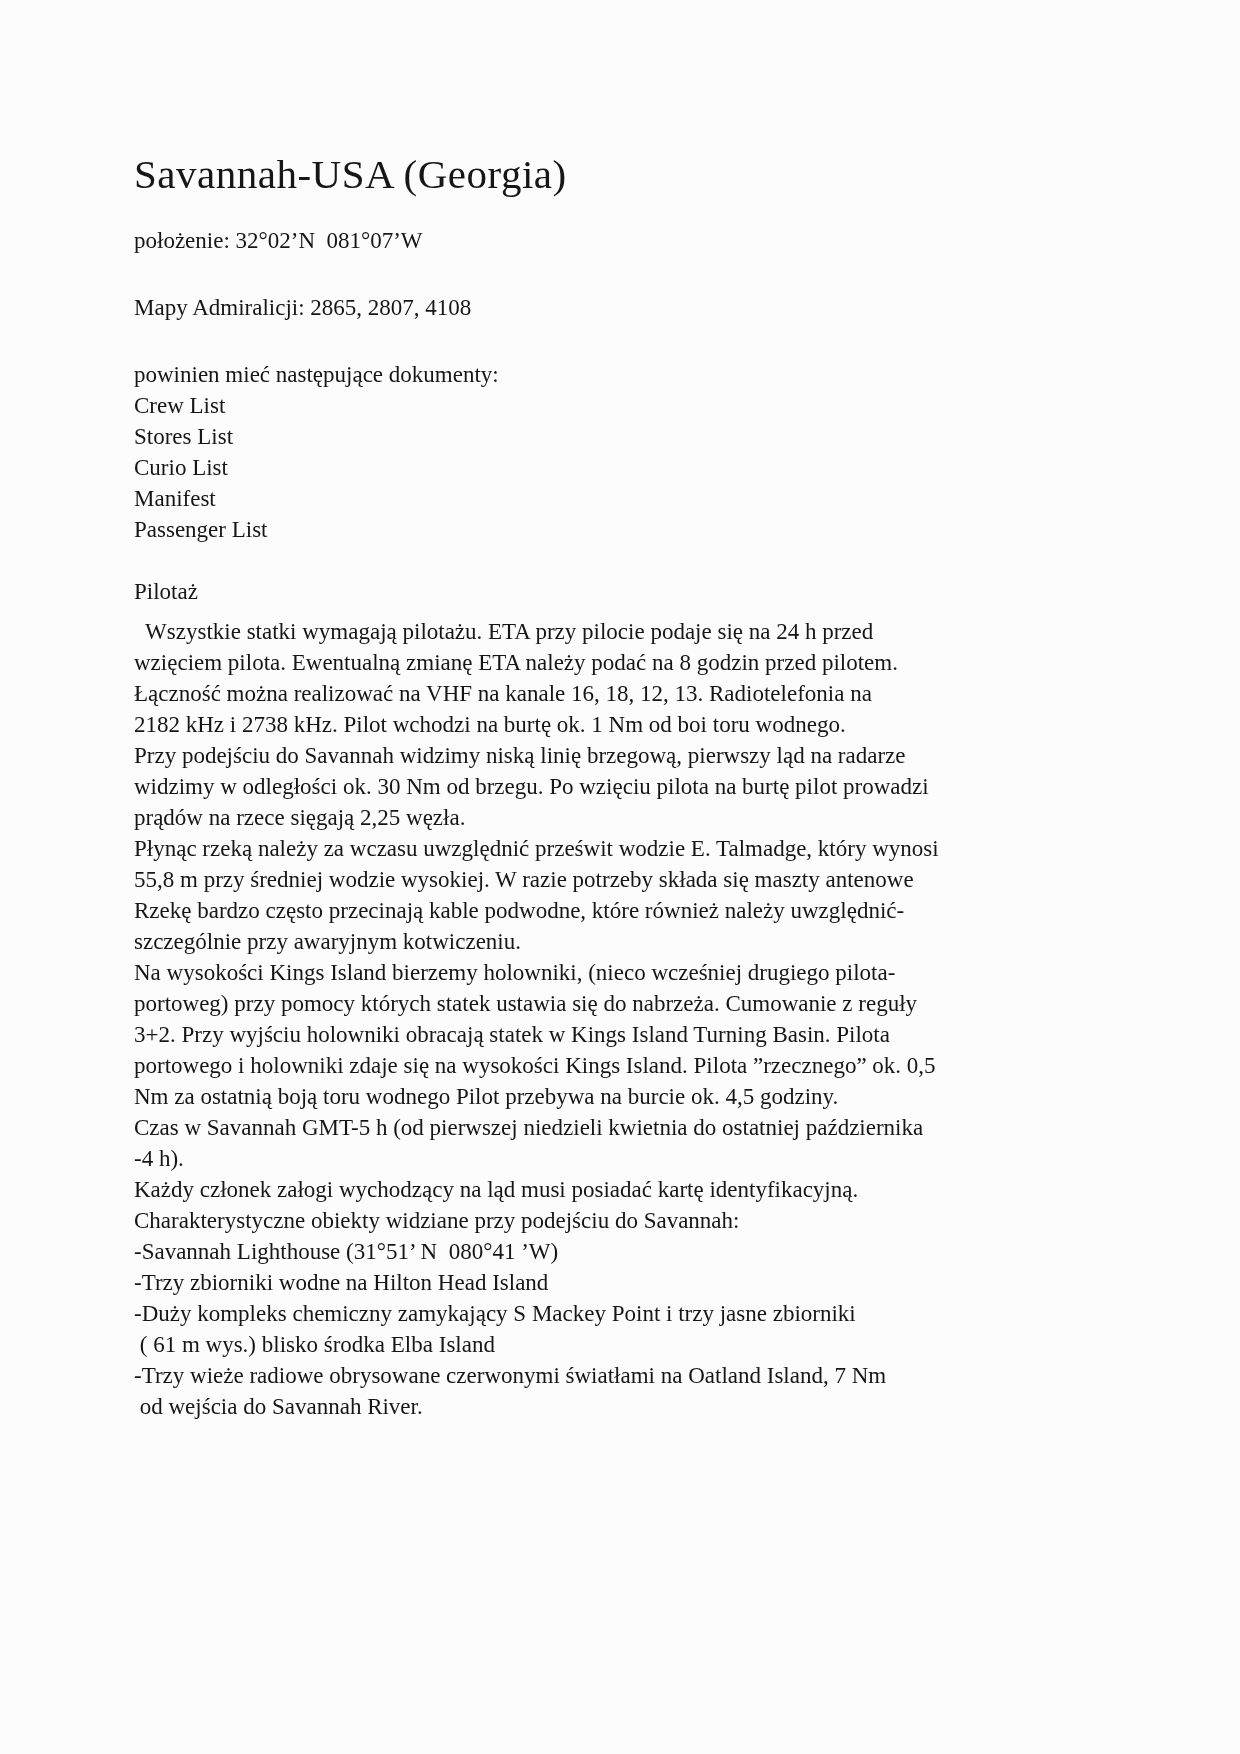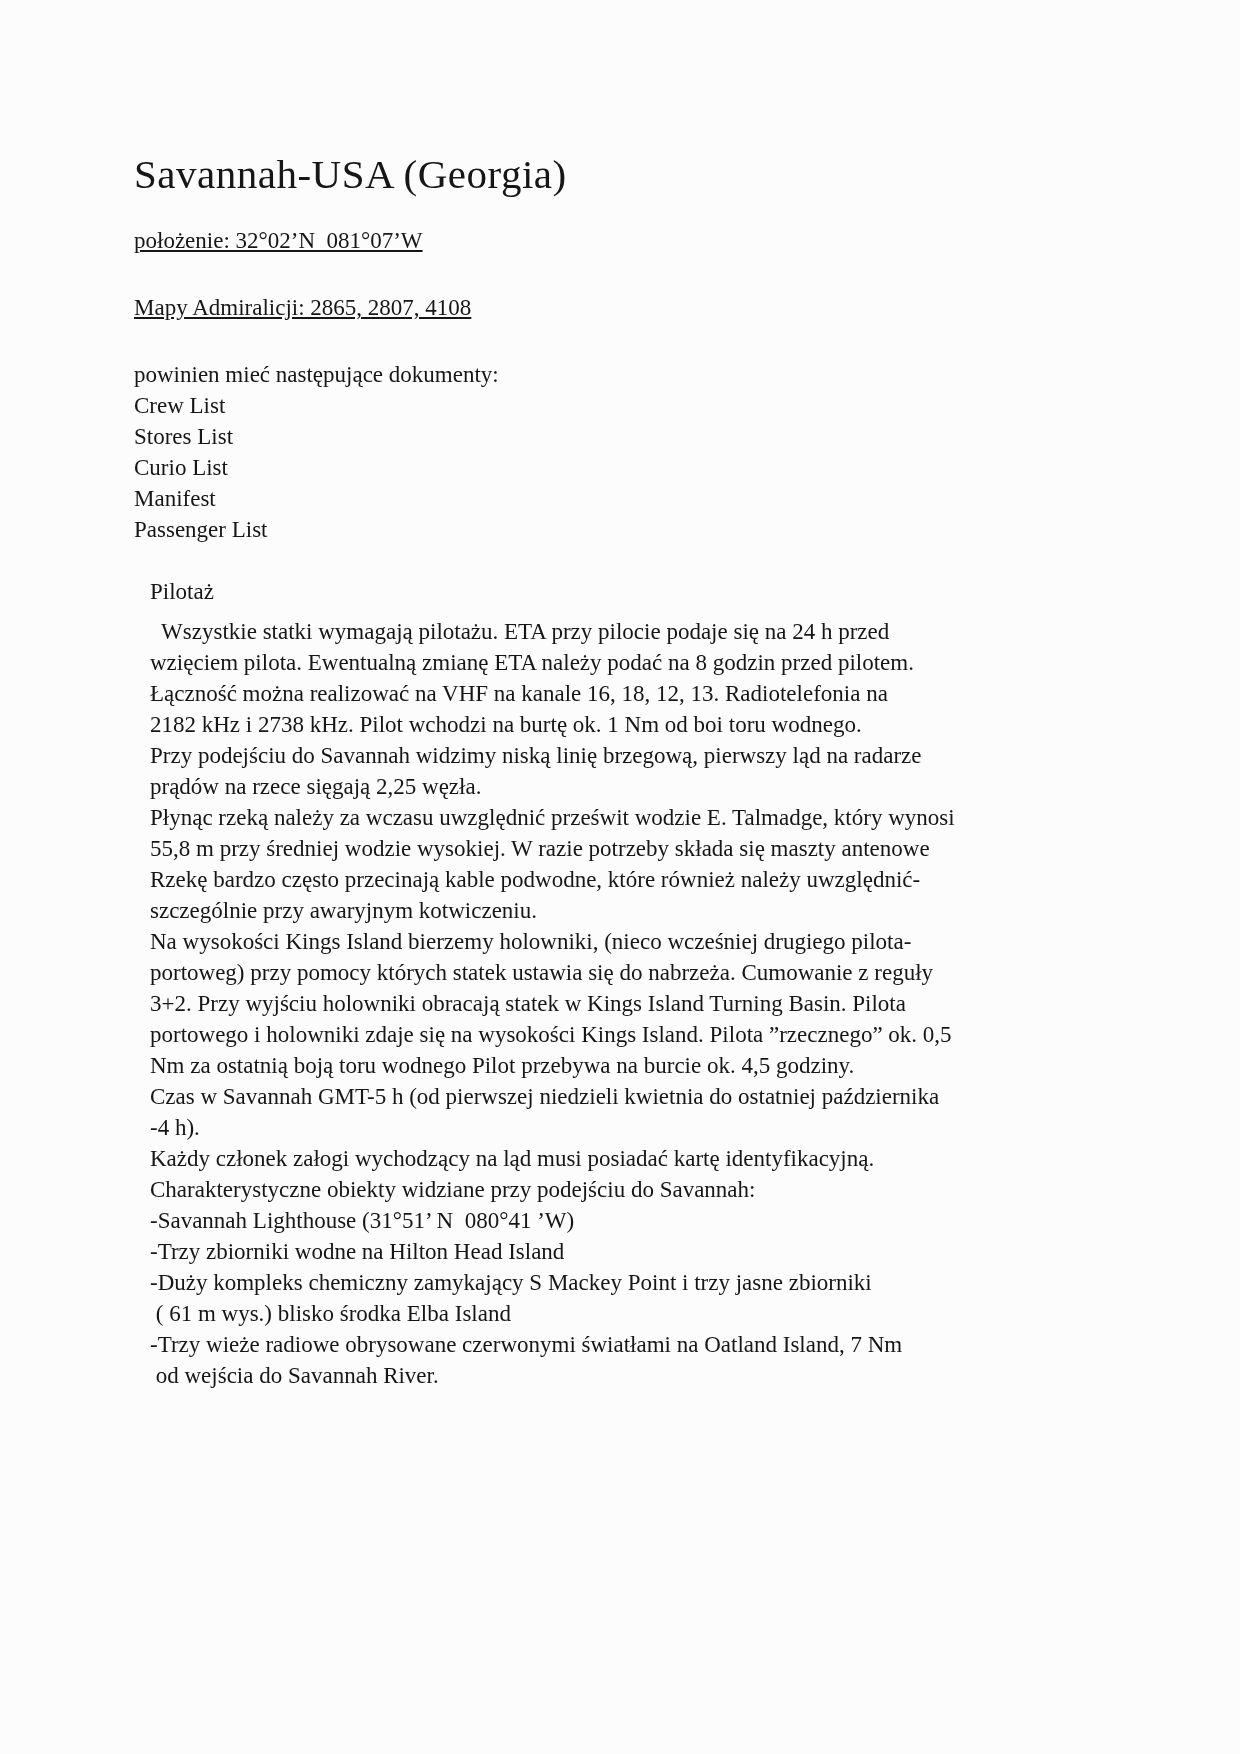--- a/index.html
+++ b/index.html
@@ -26,33 +26,31 @@
     font-weight: 400;
     letter-spacing: 0.5px;
     margin: 0 0 27px 0;
     white-space: pre;
   }
   .meta {
     font-size: 23px;
     line-height: 31px;
     margin: 0 0 36px 0;
     white-space: pre;
-    text-decoration: underline;
   }
   .block {
     margin: 0;
   }
   .line {
     font-size: 23px;
     line-height: 31px;
     white-space: pre;
   }
   .section {
     margin-top: 31px;
-    margin-left: 16px;
   }
   .section-heading {
     margin-bottom: 9px;
   }
 </style>
 </head>
 <body>
 
 <div class="page">
 
@@ -71,20 +69,21 @@
     <div class="line">Passenger List</div>
   </div>
 
   <div class="block section">
     <div class="line section-heading">Pilotaż</div>
     <div class="line">  Wszystkie statki wymagają pilotażu. ETA przy pilocie podaje się na 24 h przed</div>
     <div class="line">wzięciem pilota. Ewentualną zmianę ETA należy podać na 8 godzin przed pilotem.</div>
     <div class="line">Łączność można realizować na VHF na kanale 16, 18, 12, 13. Radiotelefonia na</div>
     <div class="line">2182 kHz i 2738 kHz. Pilot wchodzi na burtę ok. 1 Nm od boi toru wodnego.</div>
     <div class="line">Przy podejściu do Savannah widzimy niską linię brzegową, pierwszy ląd na radarze</div>
+    <div class="line">widzimy w odległości ok. 30 Nm od brzegu. Po wzięciu pilota na burtę pilot prowadzi</div>
     <div class="line">prądów na rzece sięgają 2,25 węzła.</div>
     <div class="line">Płynąc rzeką należy za wczasu uwzględnić prześwit wodzie E. Talmadge, który wynosi</div>
     <div class="line">55,8 m przy średniej wodzie wysokiej. W razie potrzeby składa się maszty antenowe</div>
     <div class="line">Rzekę bardzo często przecinają kable podwodne, które również należy uwzględnić-</div>
     <div class="line">szczególnie przy awaryjnym kotwiczeniu.</div>
     <div class="line">Na wysokości Kings Island bierzemy holowniki, (nieco wcześniej drugiego pilota-</div>
     <div class="line">portoweg) przy pomocy których statek ustawia się do nabrzeża. Cumowanie z reguły</div>
     <div class="line">3+2. Przy wyjściu holowniki obracają statek w Kings Island Turning Basin. Pilota</div>
     <div class="line">portowego i holowniki zdaje się na wysokości Kings Island. Pilota ”rzecznego” ok. 0,5</div>
     <div class="line">Nm za ostatnią boją toru wodnego Pilot przebywa na burcie ok. 4,5 godziny.</div>

